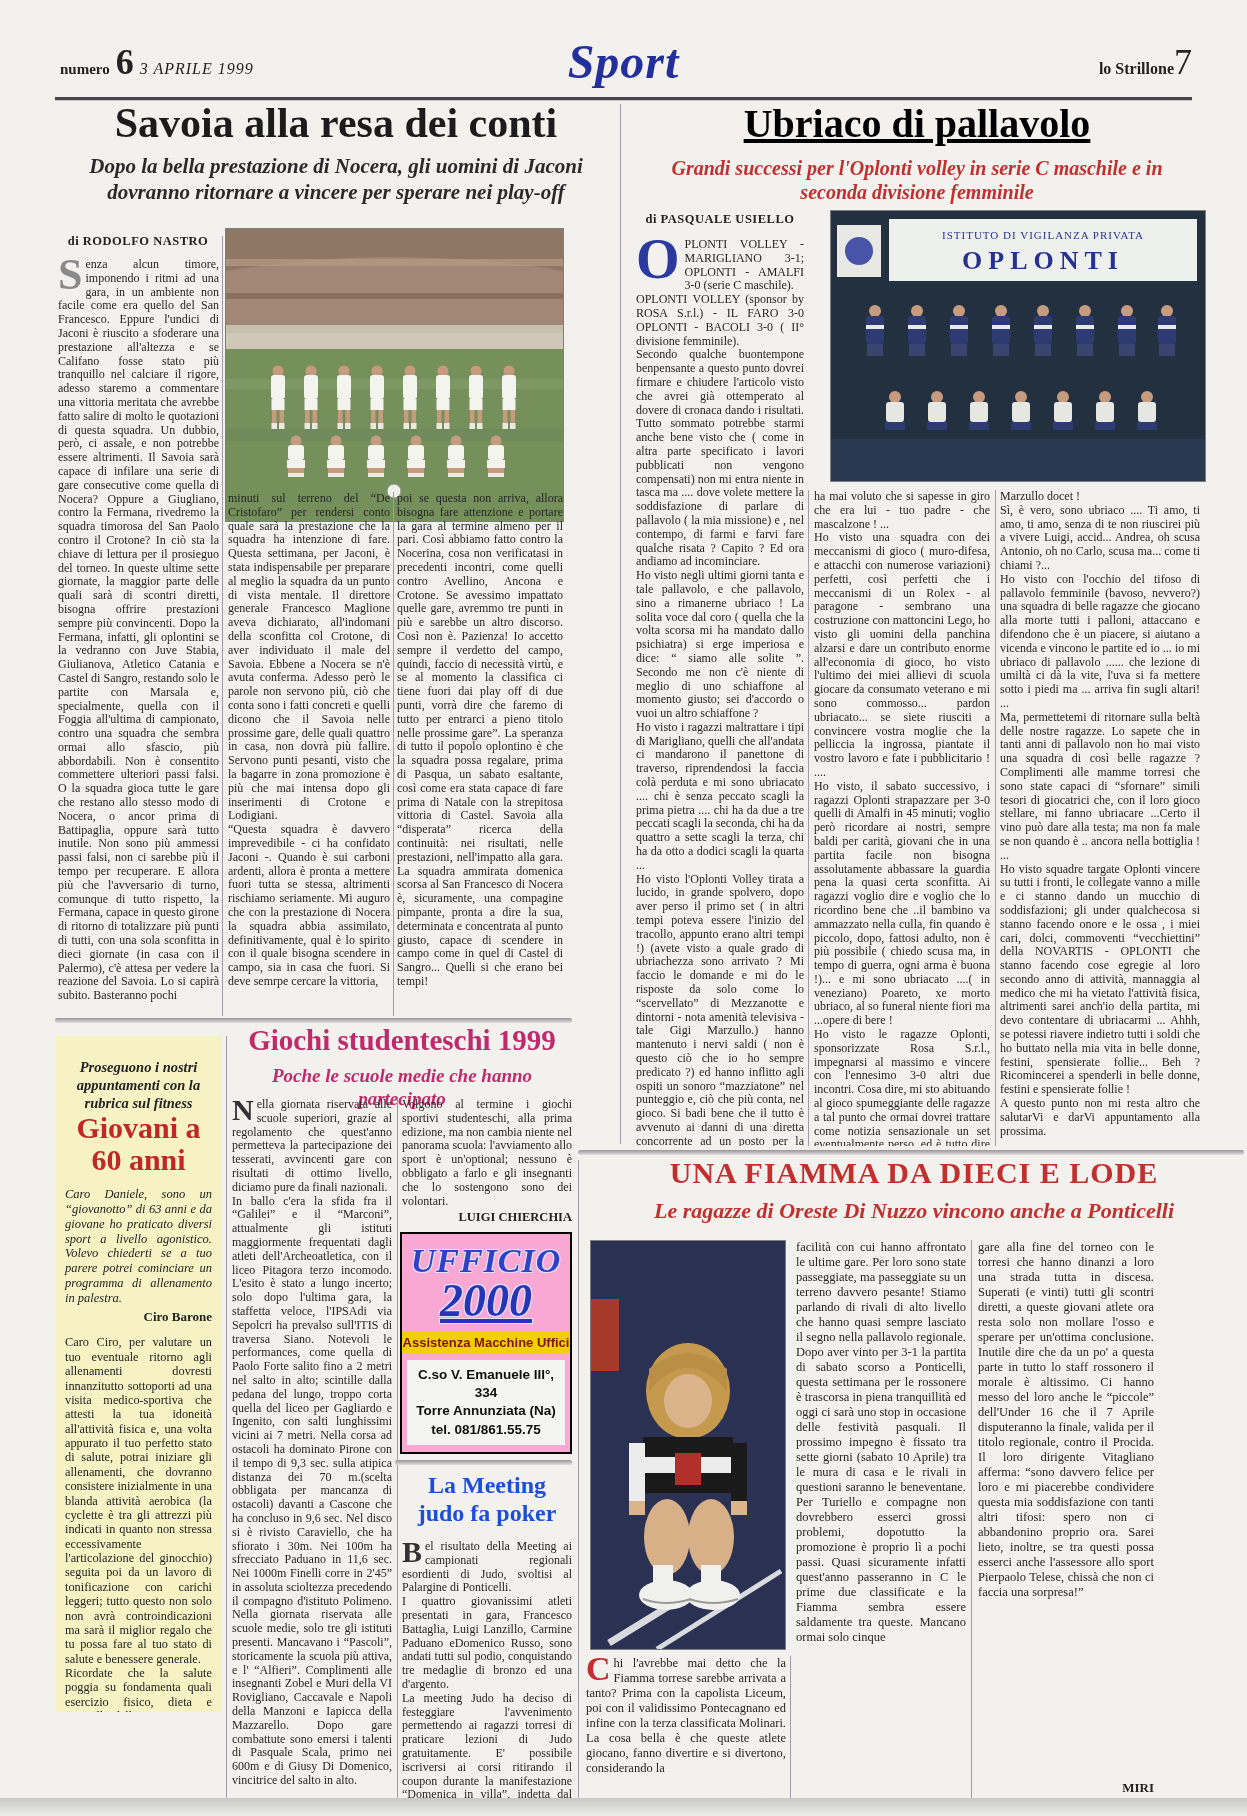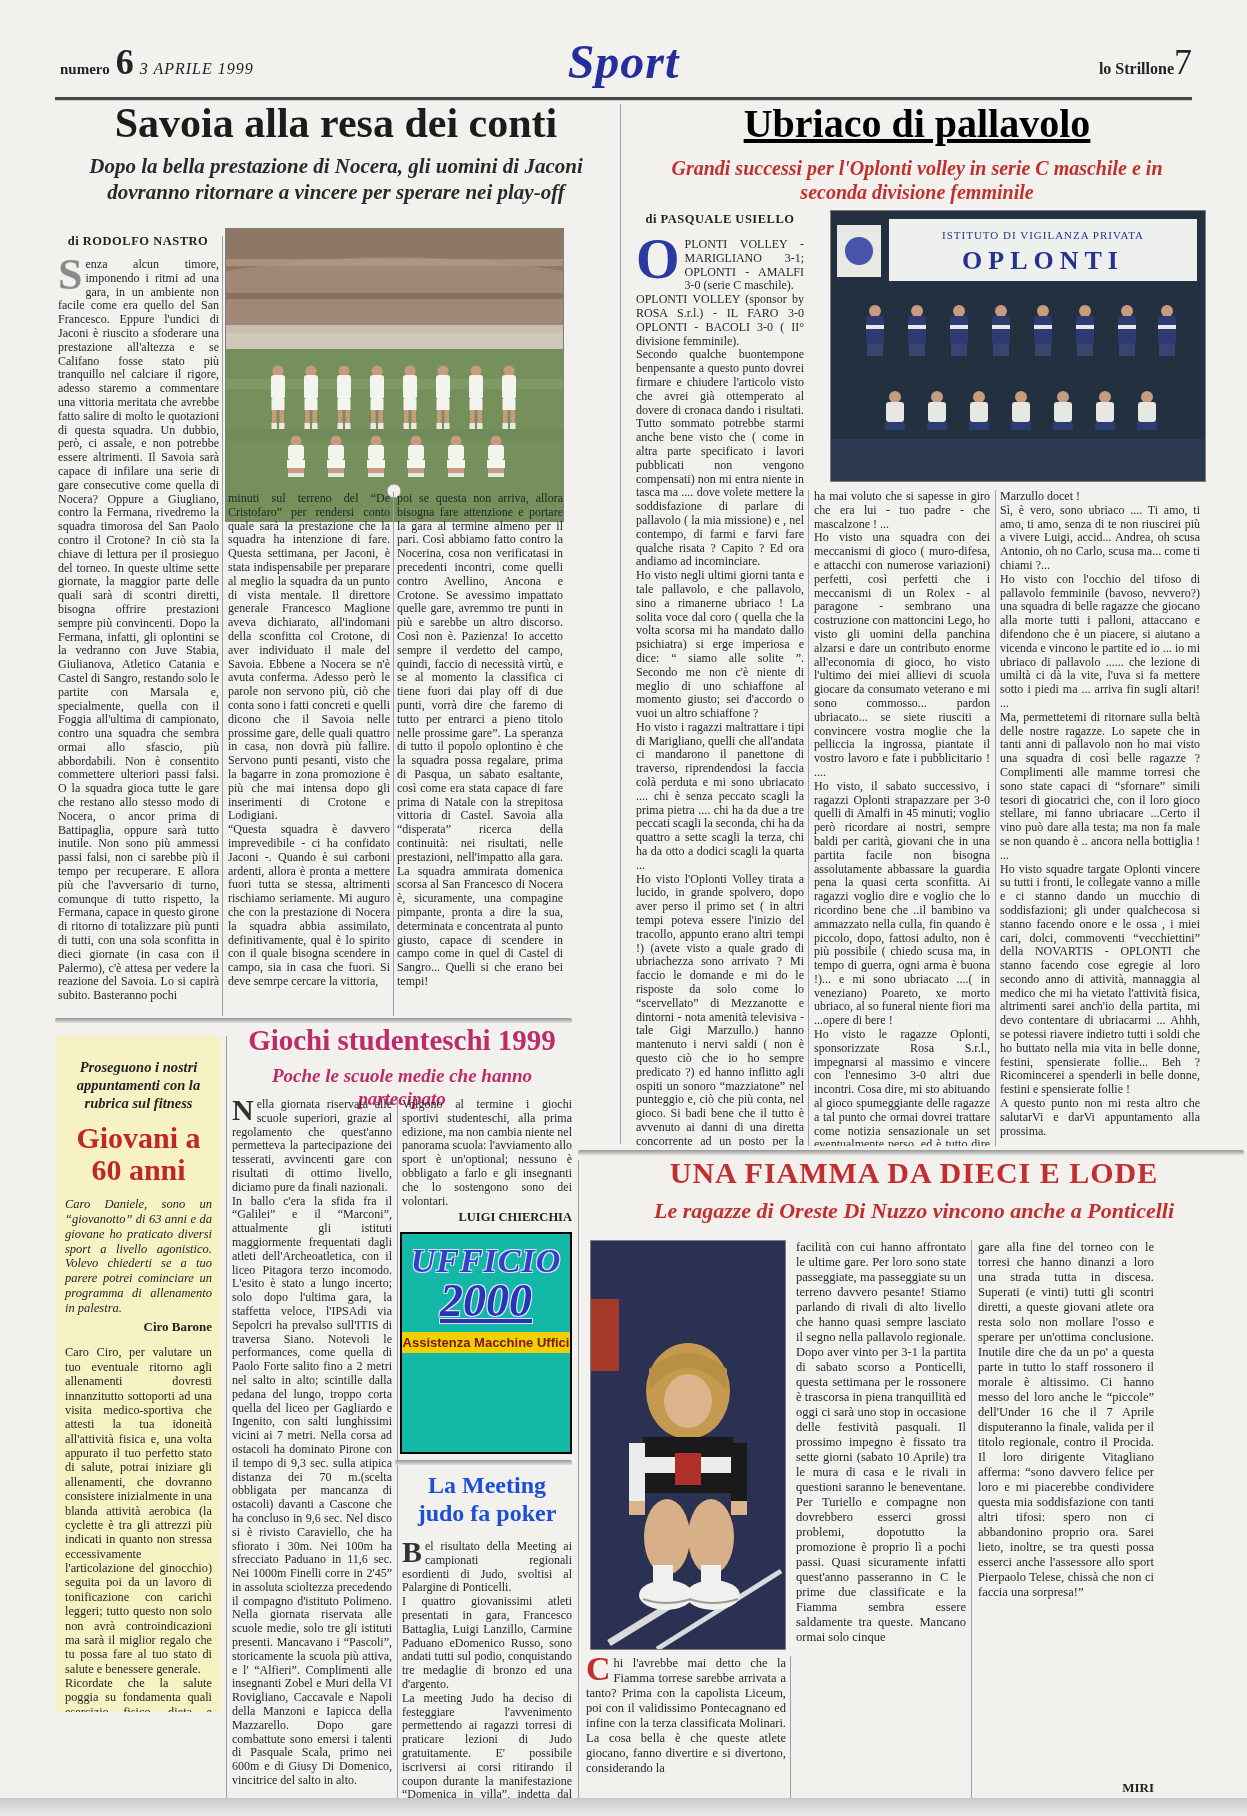--- a/index.html
+++ b/index.html
@@ -42,30 +42,30 @@
   .sav-subhead{left:64px;top:154px;width:544px;font-size:21px;color:#2a2a2a;}
   .sav-byline{left:58px;top:234px;width:160px;}
   
   .ubr-headline{left:630px;top:104px;width:574px;font-size:40px;color:#000000;text-decoration:underline;}
   .ubr-subhead{left:640px;top:156px;width:554px;font-size:20px;color:#c22f2f;}
   .ubr-byline{left:636px;top:212px;width:168px;}
   
   .fitness{left:56px;top:1036px;width:165px;height:676px;background:#f6f2c3;
     box-sizing:border-box;padding:22px 9px;overflow:hidden;}
   .fit-kicker{font-size:14.5px;font-weight:bold;font-style:italic;text-align:center;line-height:1.25;}
-  .fit-title{font-size:30px;font-weight:bold;color:#c22727;text-align:center;line-height:1.05;margin:10px 0 12px;}
+  .fit-title{font-size:30px;font-weight:bold;color:#c22727;text-align:center;line-height:1.05;margin:0 0 12px;}
   .fit-letter{font-size:12.5px;font-style:italic;text-align:justify;line-height:1.18;}
   .fit-sig1{text-align:right;font-weight:bold;font-size:13px;margin:4px 0 10px;}
   .fit-reply{font-size:12.3px;text-align:justify;line-height:1.17;white-space:pre-line;}
   
   .gio-headline{left:232px;top:1026px;width:340px;font-size:29px;color:#bf2a6a;}
   .gio-subhead{left:232px;top:1064px;width:340px;font-size:19px;color:#bf2a6a;}
   .gio-sig{left:402px;top:1210px;width:170px;text-align:right;font-size:12.5px;}
   
-  .ad{left:400px;top:1232px;width:172px;height:222px;background:#14b8a6;
+  .ad{left:400px;top:1232px;width:172px;height:222px;background:#f9a8d4;
     border:2px solid #000;box-sizing:border-box;text-align:center;overflow:hidden;}
   .ad-name1{margin-top:10px;font-size:34px;font-weight:bold;font-style:italic;
     color:#3140c4;letter-spacing:1px;line-height:1;
     text-shadow:-1px -1px 0 #dfe2ff,1px -1px 0 #dfe2ff,-1px 1px 0 #dfe2ff,1px 1px 0 #dfe2ff;}
   .ad-name2{font-size:46px;font-weight:bold;font-style:italic;color:#2735b4;line-height:1;
     text-shadow:-1px -1px 0 #dfe2ff,1px -1px 0 #dfe2ff,-1px 1px 0 #dfe2ff,1px 1px 0 #dfe2ff;text-decoration:underline;}
   .ad-strip{margin-top:8px;background:#f0d000;color:#7e1510;
     font-family:"Liberation Sans",sans-serif;font-weight:bold;font-size:13px;padding:3px 0;}
   .ad-addr{margin:7px 5px 0;background:#f4f4f2;color:#101010;padding:6px 2px;
     font-family:"Liberation Sans",sans-serif;font-weight:bold;font-size:13.5px;line-height:1.35;}
@@ -171,20 +171,25 @@
   <div class="abs col dcap-n" style="left:232px;top:1098px;width:160px;height:710px;"><span class="dcap">N</span>ella giornata riservata alle scuole superiori, grazie al regolamento che quest'anno permetteva la partecipazione dei tesserati, avvincenti gare con risultati di ottimo livello, diciamo pure da finali nazionali.
 In ballo c'era la sfida fra il “Galilei” e il “Marconi”, attualmente gli istituti maggiormente frequentati dagli atleti dell'Archeoatletica, con il liceo Pitagora terzo incomodo. L'esito è stato a lungo incerto; solo dopo l'ultima gara, la staffetta veloce, l'IPSAdi via Sepolcri ha prevalso sull'ITIS di traversa Siano. Notevoli le performances, come quella di Paolo Forte salito fino a 2 metri nel salto in alto; scintille dalla pedana del lungo, troppo corta quella del liceo per Gagliardo e Ingenito, con salti lunghissimi vicini ai 7 metri. Nella corsa ad ostacoli ha dominato Pirone con il tempo di 9,3 sec. sulla atipica distanza dei 70 m.(scelta obbligata per mancanza di ostacoli) davanti a Cascone che ha concluso in 9,6 sec. Nel disco si è rivisto Caraviello, che ha sfiorato i 30m. Nei 100m ha sfrecciato Paduano in 11,6 sec. Nei 1000m Finelli corre in 2'45” in assoluta scioltezza precedendo il compagno d'istituto Polimeno. Nella giornata riservata alle scuole medie, solo tre gli istituti presenti. Mancavano i “Pascoli”, storicamente la scuola più attiva, e l' “Alfieri”. Complimenti alle insegnanti Zobel e Muri della VI Rovigliano, Caccavale e Napoli della Manzoni e Iapicca della Mazzarello. Dopo gare combattute sono emersi i talenti di Pasquale Scala, primo nei 600m e di Giusy Di Domenico, vincitrice del salto in alto.</div>
   <div class="abs col" style="left:402px;top:1098px;width:170px;height:112px;">Volgono al termine i giochi sportivi studenteschi, alla prima edizione, ma non cambia niente nel panorama scuola: l'avviamento allo sport è un'optional; nessuno è obbligato a farlo e gli insegnanti che lo sostengono sono dei volontari.</div>
   <div class="abs sig gio-sig">LUIGI CHIERCHIA</div>
   <div class="abs vrule" style="left:397px;top:1098px;height:710px;"></div>
 
   <div class="abs ad">
     <div class="ad-name1">UFFICIO</div>
     <div class="ad-name2">2000</div>
     <div class="ad-strip">Assistenza Macchine Uffici</div>
+    <div class="ad-addr">
+      <div>C.so V. Emanuele III°, 334</div>
+      <div>Torre Annunziata (Na)</div>
+      <div>tel. 081/861.55.75</div>
+    </div>
   </div>
   <div class="abs hbar" style="left:395px;top:1460px;width:177px;"></div>
 
   <div class="abs headline judo-title">
     <div>La Meeting</div>
     <div>judo fa poker</div>
   </div>
   <div class="abs col dcap-b" style="left:402px;top:1540px;width:170px;height:266px;"><span class="dcap">B</span>el risultato della Meeting ai campionati regionali esordienti di Judo, svoltisi al Palargine di Ponticelli.
 I quattro giovanissimi atleti presentati in gara, Francesco Battaglia, Luigi Lanzillo, Carmine Paduano eDomenico Russo, sono andati tutti sul podio, conquistando tre medaglie di bronzo ed una d'argento.
 La meeting Judo ha deciso di festeggiare l'avvenimento permettendo ai ragazzi torresi di praticare lezioni di Judo gratuitamente. E' possibile iscriversi ai corsi ritirando il coupon durante la manifestazione “Domenica in villa”, indetta dal comune di Torre Annunziata.</div>

